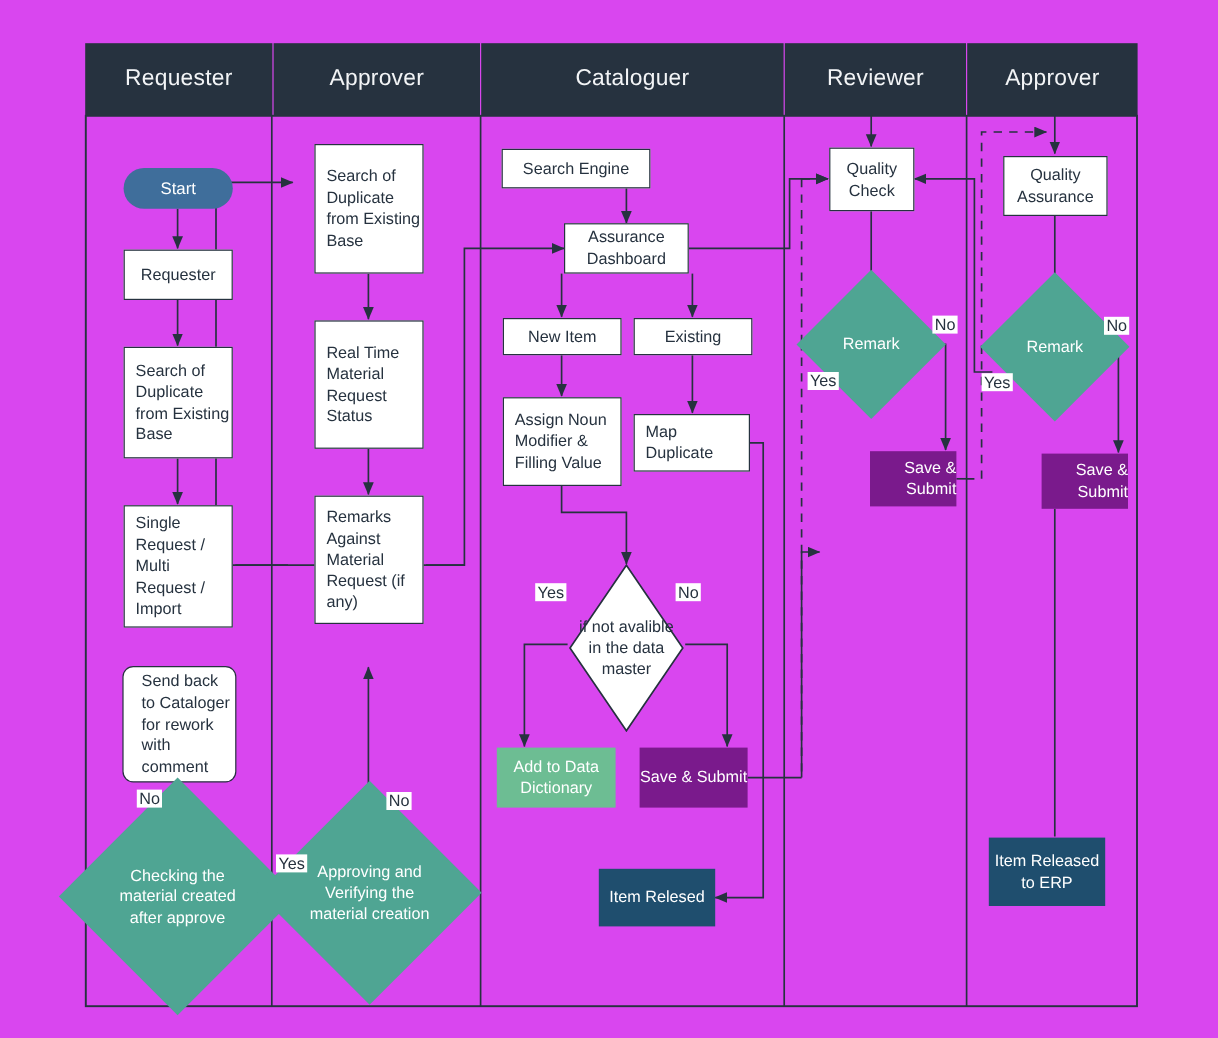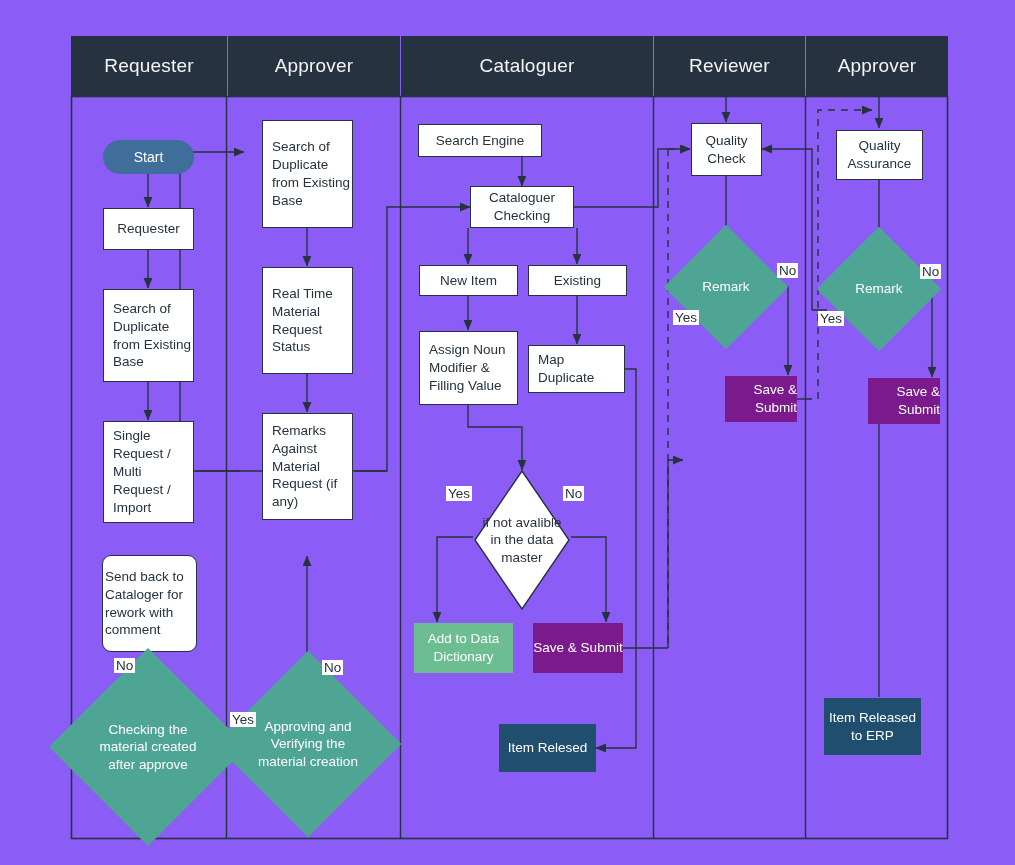--- a/index.html
+++ b/index.html
@@ -1,26 +1,26 @@
 <!DOCTYPE html>
 <html><head>
 <meta charset="utf-8">
 <style>
   html,body{margin:0;padding:0;background:#ffffff;}
   body{font-family:"Liberation Sans","DejaVu Sans",sans-serif;}
-  #canvas{position:relative;width:1015px;height:865px;background:#8b5cf6;overflow:hidden;}
+  #canvas{position:relative;width:1015px;height:865px;background:#d946ef;overflow:hidden;}
   #svg-layer{position:absolute;left:0;top:0;width:1015px;height:865px;}
   .node{position:absolute;box-sizing:border-box;display:flex;align-items:center;justify-content:center;text-align:center;}
   .lane-header{position:absolute;box-sizing:border-box;background:#26323F;color:#F2F4F6;
       display:flex;align-items:center;justify-content:center;font-size:19px;font-weight:400;letter-spacing:.2px;}
   .proc{background:#ffffff;border:1.4px solid #26323F;color:#26323F;font-size:13.5px;line-height:1.32;}
   .proc.left{justify-content:flex-start;text-align:left;padding-left:9px;}
   .pill{background:#3F6E9B;color:#ffffff;border-radius:17px;font-size:14px;}
   .rounded{background:#ffffff;border:1.4px solid #26323F;border-radius:9px;color:#26323F;font-size:13.5px;line-height:1.32;
-      justify-content:flex-start;text-align:left;padding-left:2px;}
+      justify-content:flex-start;text-align:left;padding-left:15px;}
   .solidnavy{background:#1F4E6E;color:#ffffff;font-size:13.5px;line-height:1.3;}
   .purple{background:#7A1A8C;color:#ffffff;font-size:13.5px;line-height:1.3;text-align:right;}
   .green{background:#6DBD93;color:#ffffff;font-size:13.5px;line-height:1.3;}
   .diamond{position:absolute;display:flex;align-items:center;justify-content:center;text-align:center;}
   .diamond .dshape{position:absolute;left:0;top:0;width:100%;height:100%;background:#4FA593;
       transform:rotate(45deg);}
   .diamond .dlabel{position:relative;z-index:2;color:#ffffff;font-size:13.5px;line-height:1.3;padding:0 6px;}
   .diamond .dlabel.dark{color:#26323F;}
   .edge-label{position:absolute;color:#26323F;font-size:13.5px;background:#ffffff;padding:0 2px;white-space:nowrap;}
 </style>
@@ -168,21 +168,21 @@
   </div>
 
   <div class="edge-label" style="left:322px;top:660px;">No</div>
   <div class="edge-label" style="left:230px;top:712px;">Yes</div>
 
   <div class="node proc" style="left:418px;top:124px;width:124px;height:33px;">
     <span>Search Engine</span>
   </div>
 
   <div class="node proc" style="left:470px;top:186px;width:104px;height:42px;">
-    <span>Cataloguer Checking</span>
+    <span>Assurance Dashboard</span>
   </div>
 
   <div class="node proc" style="left:419px;top:265px;width:99px;height:31px;">
     <span>New Item</span>
   </div>
 
   <div class="node proc" style="left:528px;top:265px;width:99px;height:31px;">
     <span>Existing</span>
   </div>
 

